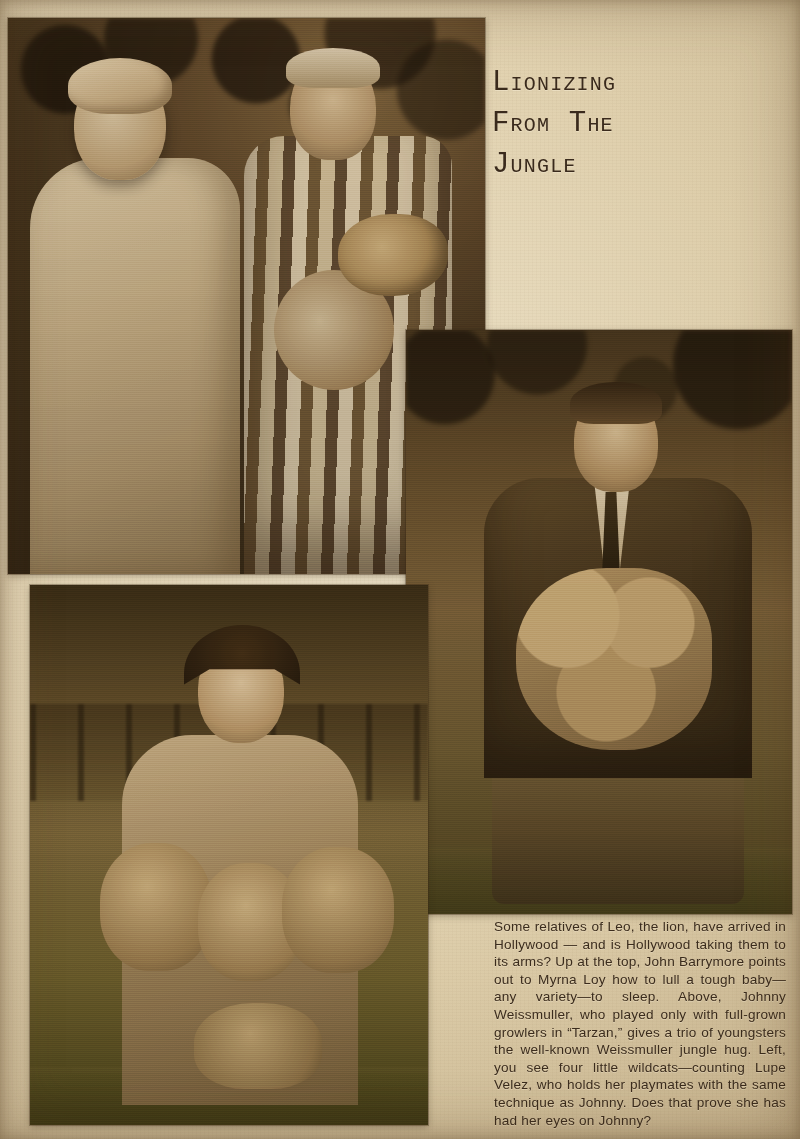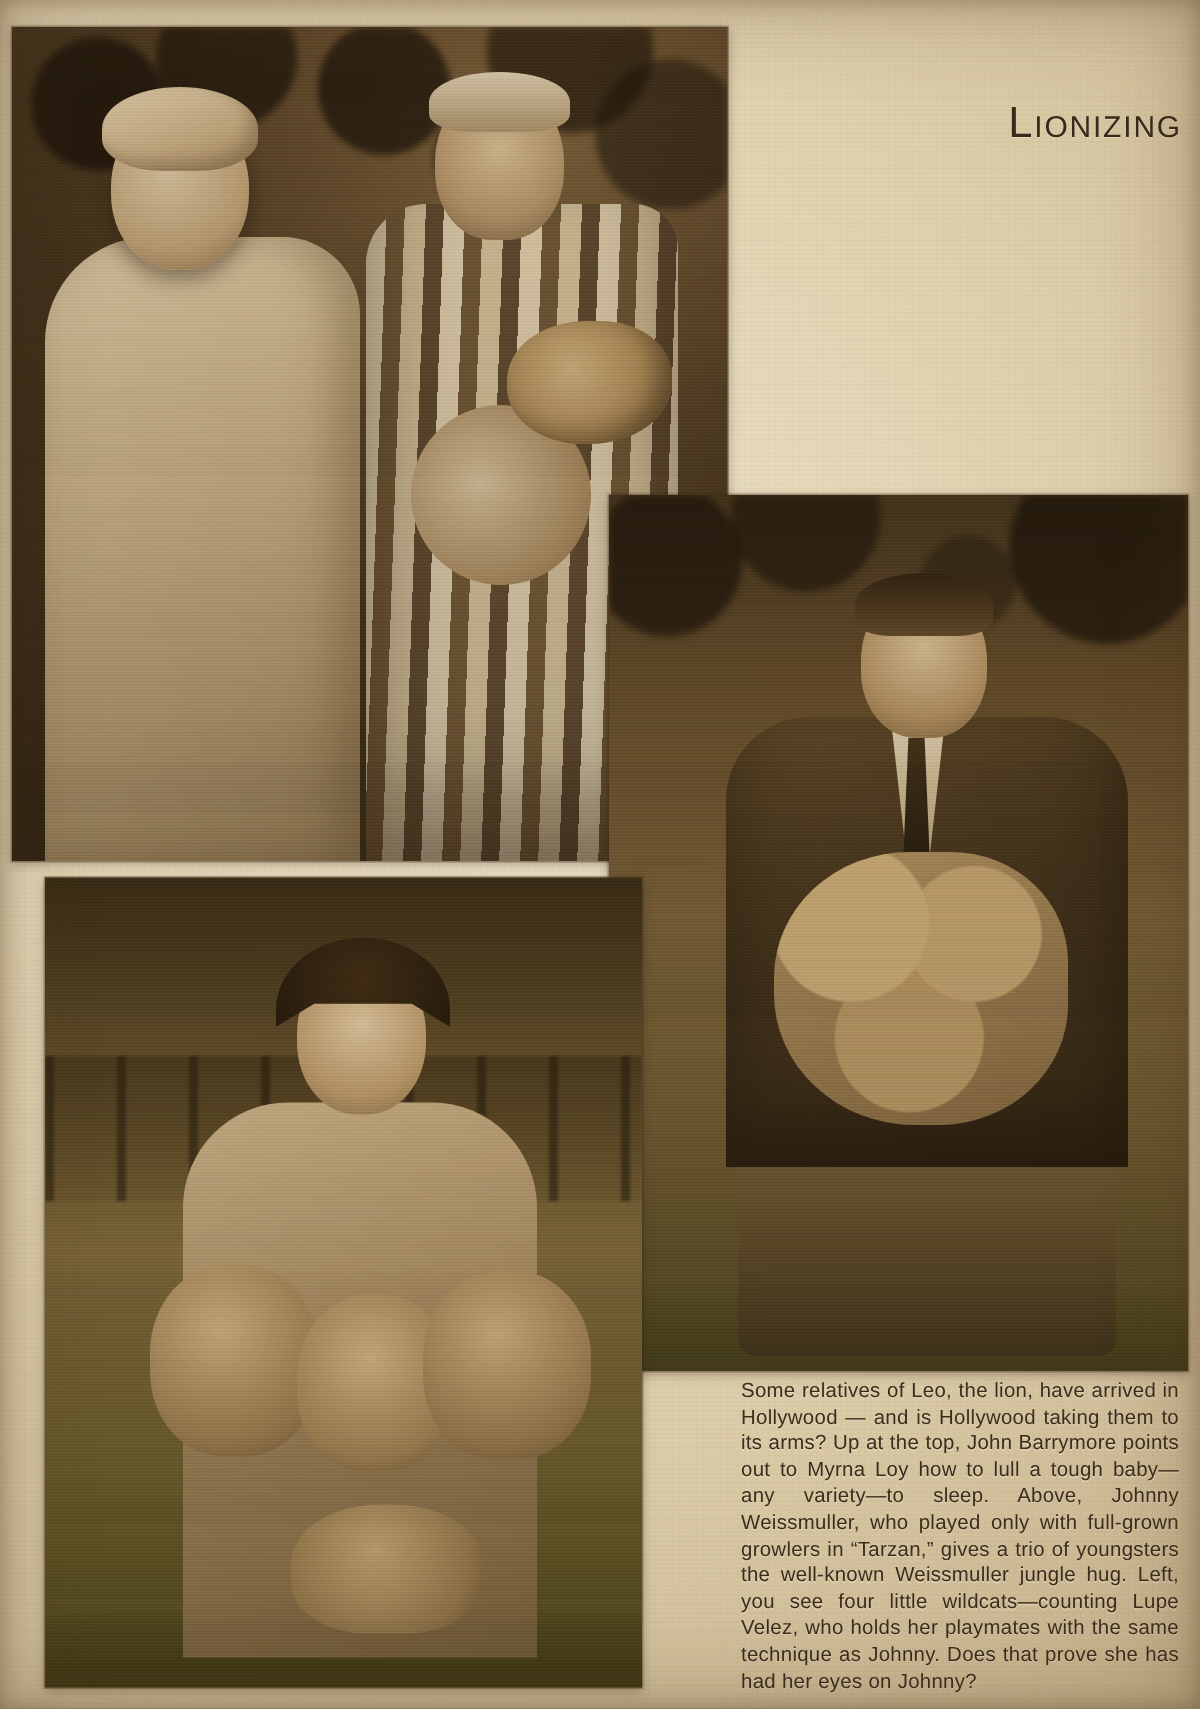--- a/index.html
+++ b/index.html
@@ -38,23 +38,23 @@
     box-shadow: inset 0 0 60px rgba(80,55,25,0.35), inset 0 0 14px rgba(70,45,18,0.35);
     pointer-events: none;
   }
 
   
   .headline {
     position: absolute;
     left: 492px;
     top: 62px;
     width: 296px;
-    text-align: right;
+    text-align: left;
     color: #3a2a1c;
-    font-family: Liberation Sans, sans-serif;
+    font-family: Liberation Mono, monospace;
     letter-spacing: 1.2px;
     line-height: 41px;
     text-shadow: 0 1px 0 rgba(255,245,225,0.35);
   }
   .headline div {
     font-size: 29px;
     font-variant: small-caps;
     text-transform: capitalize;
     font-weight: 400;
     white-space: nowrap;
@@ -289,20 +289,22 @@
   .caption p { margin: 0; }
 </style>
 </head>
 <body>
 
 <div class="page">
   <div class="paper"></div>
 
   <div class="headline">
     <div>Lionizing</div>
+    <div>From The</div>
+    <div>Jungle</div>
   </div>
 
   <div class="photo" id="photo-barrymore-loy">
     <div class="p1-bg"></div>
     <div class="p1-foliage"></div>
     <div class="p1-woman-body"></div>
     <div class="p1-woman-head"></div>
     <div class="p1-hat"></div>
     <div class="p1-robe"></div>
     <div class="p1-man-head"></div>

